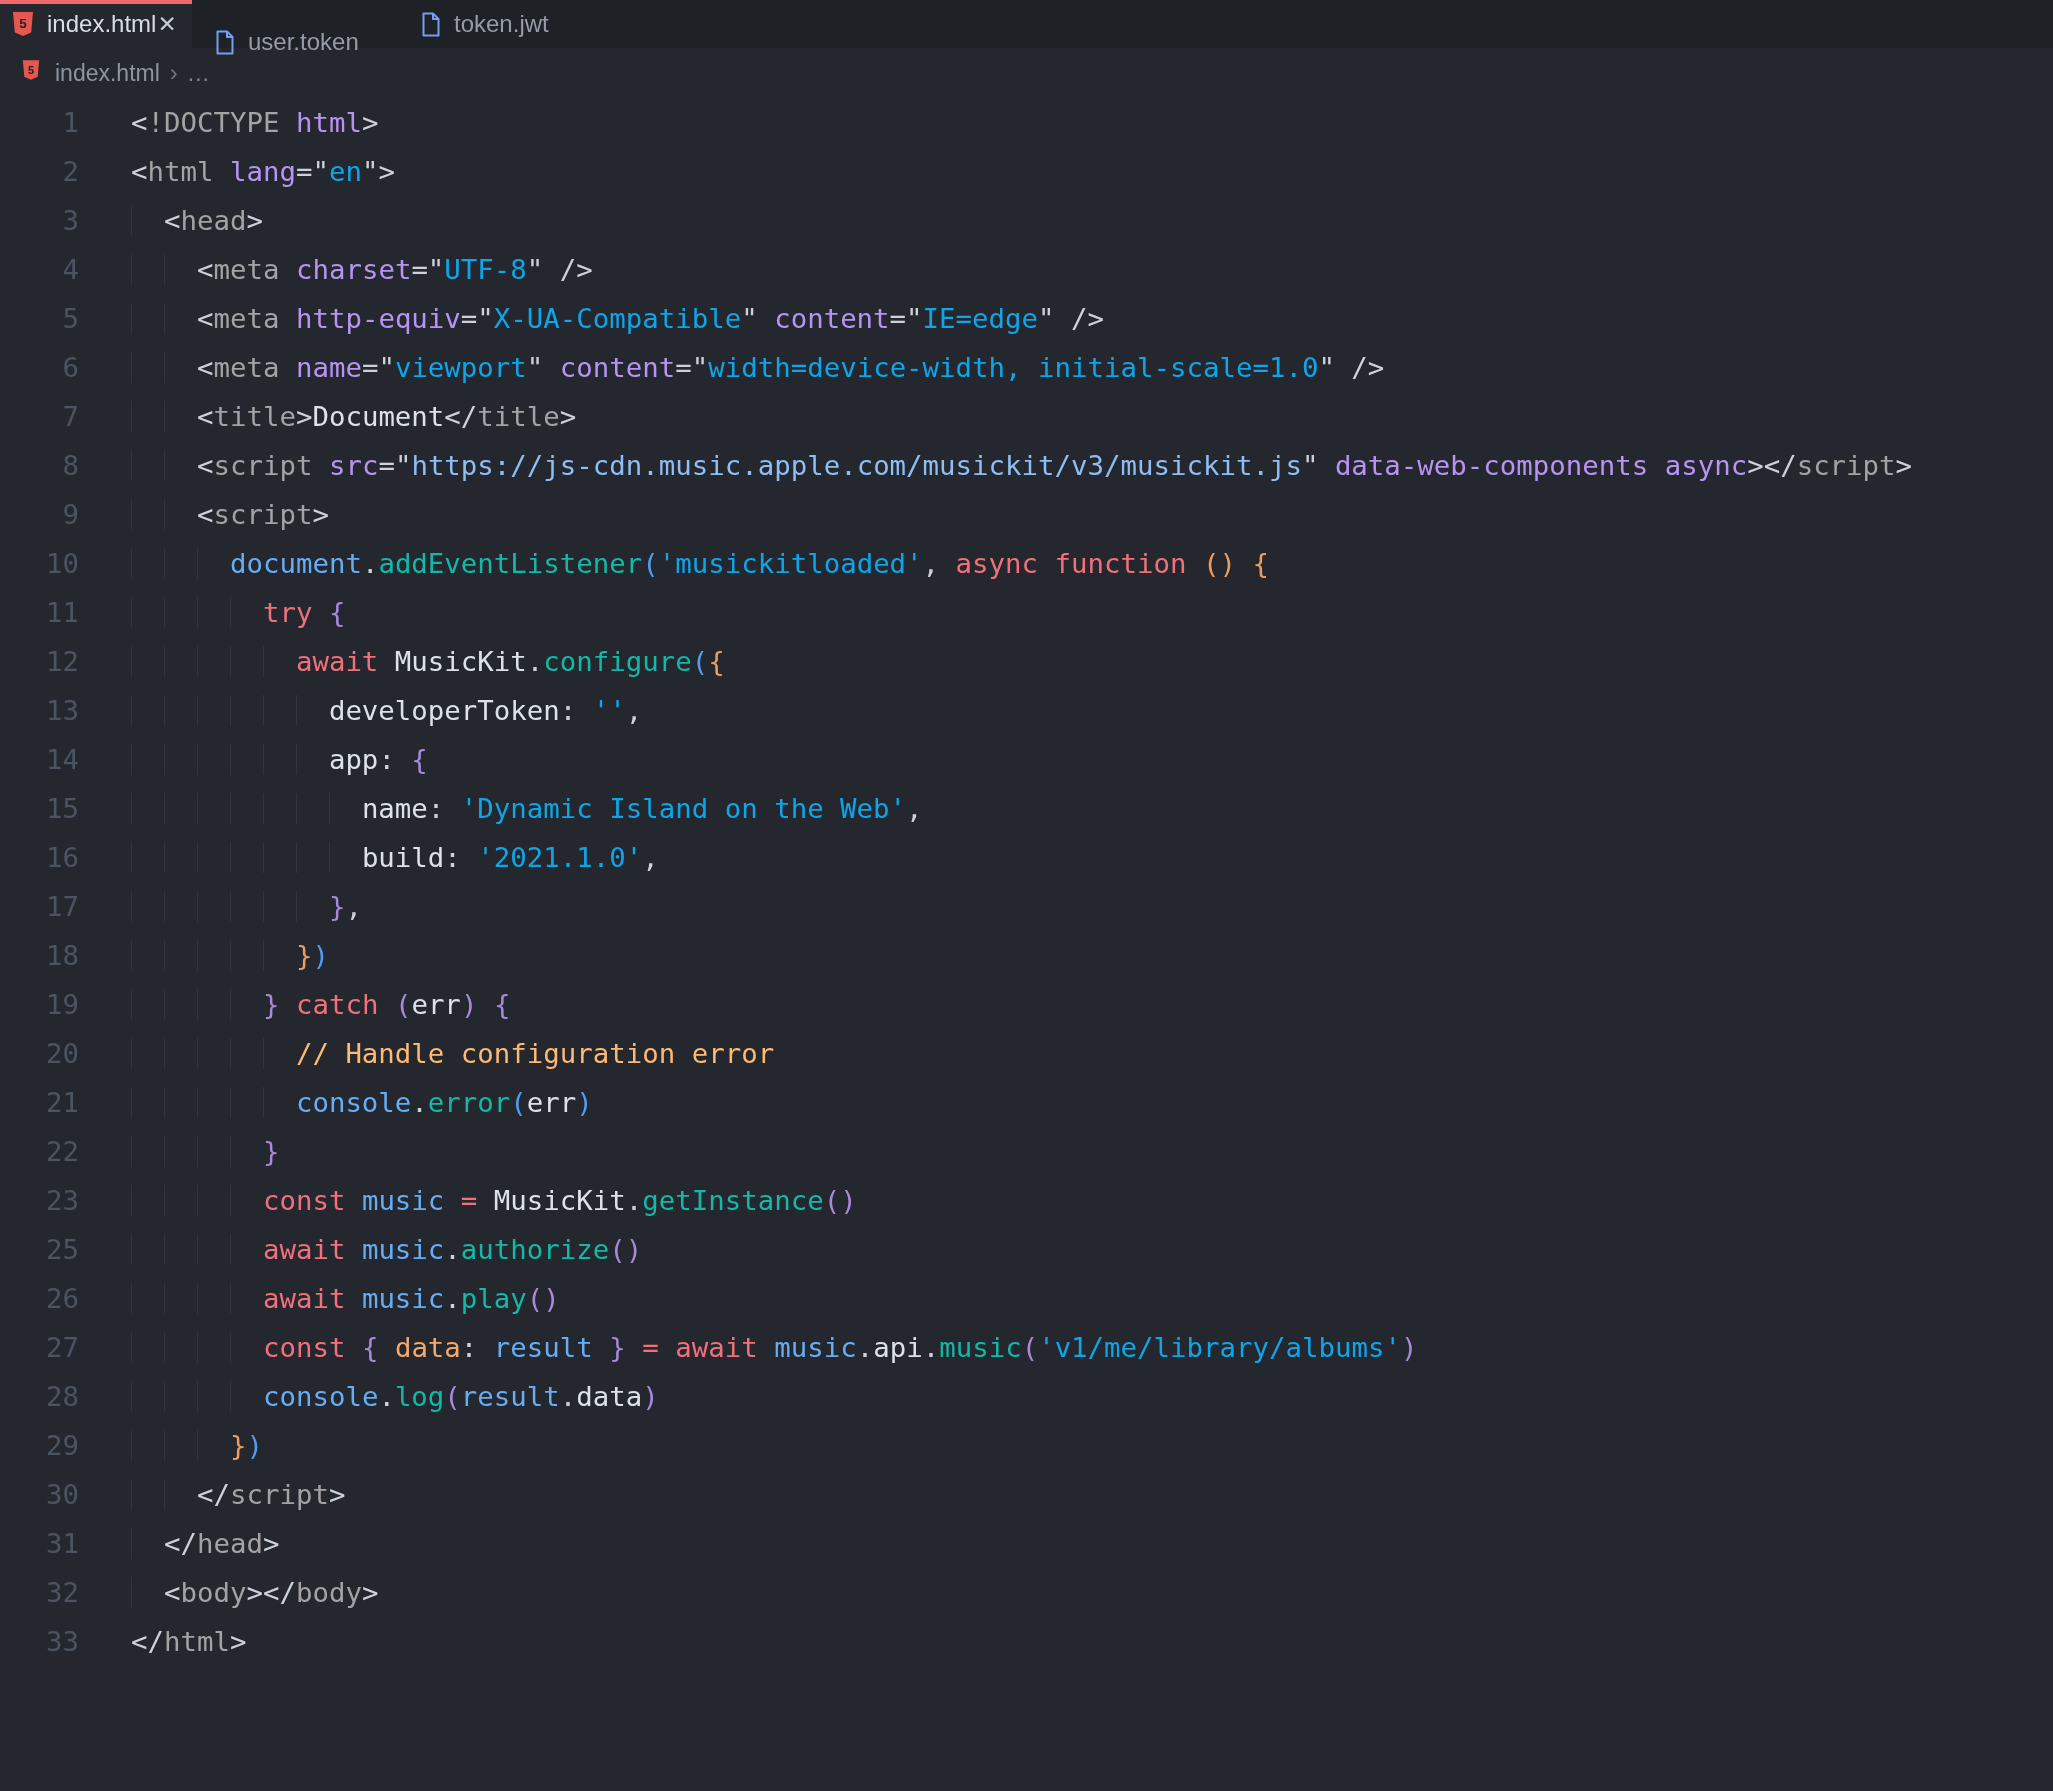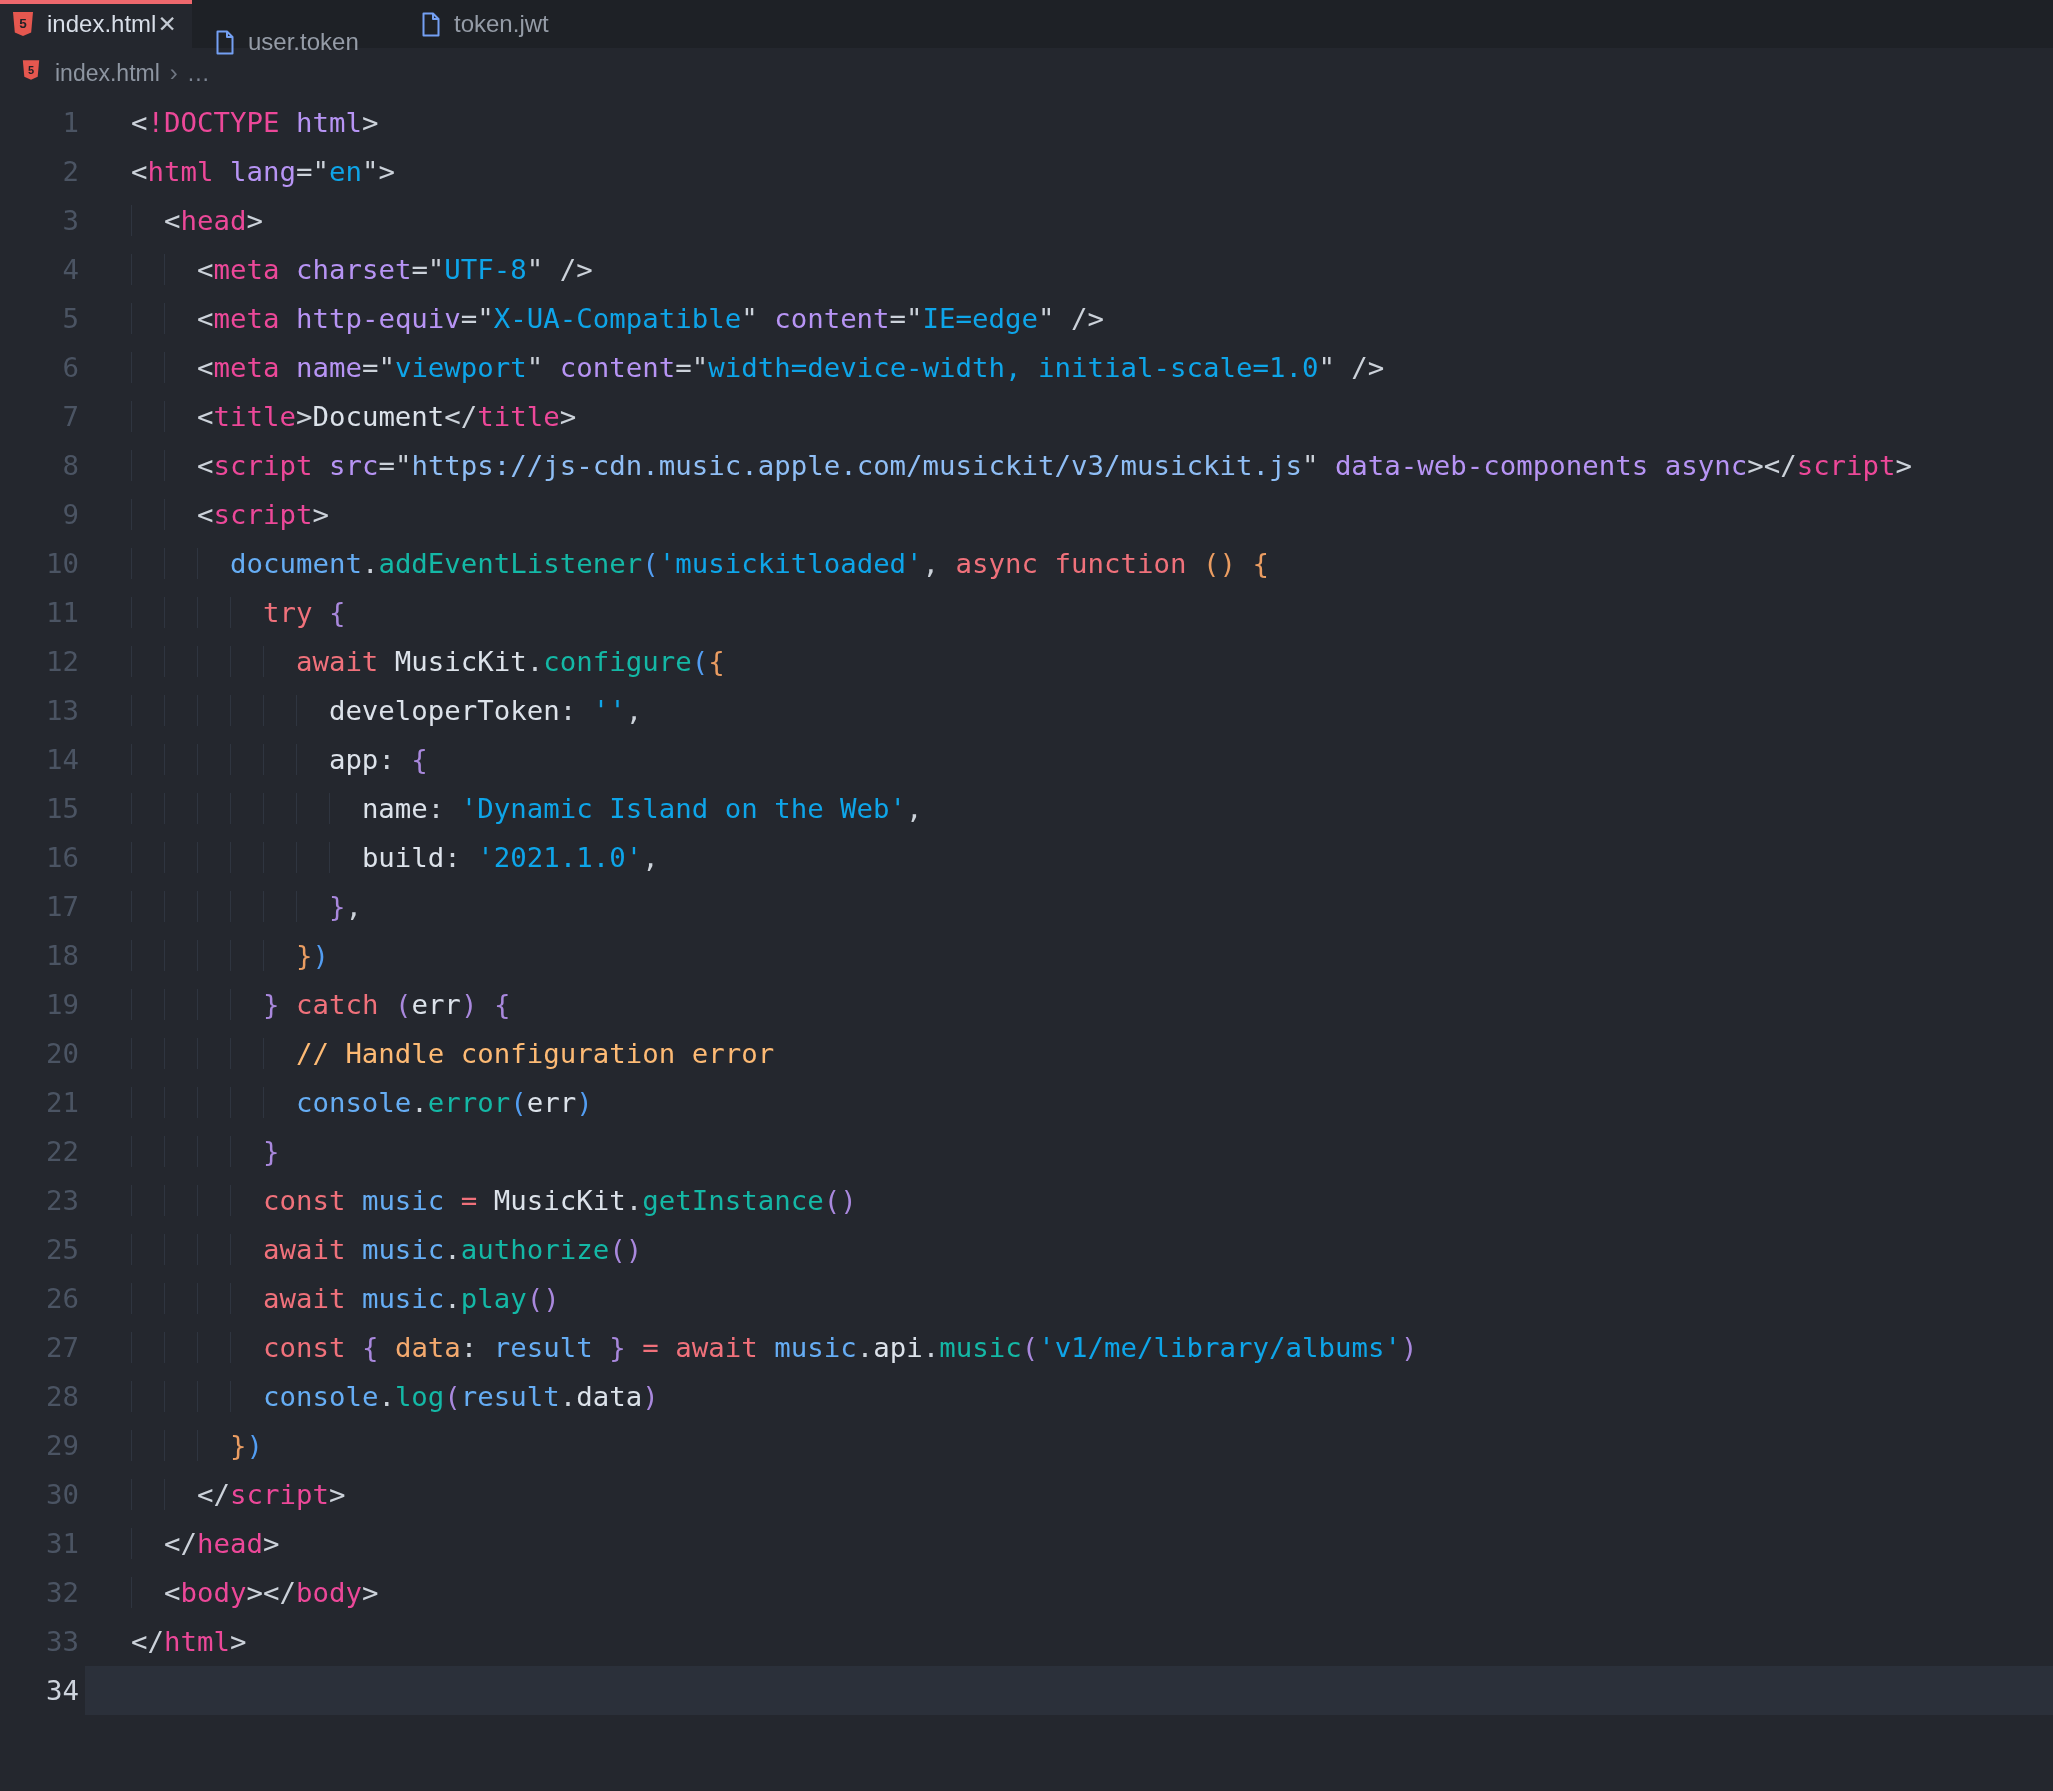--- a/index.html
+++ b/index.html
@@ -48,21 +48,21 @@
     flex:none; width:85px; padding-right:6px; text-align:right;
     color:#4b5463; user-select:none;
   }
   .code { flex:1 1 auto; padding-left:46px; color:#ccd2da; }
   .line.current .ln { color:#ced4dd; }
   .line.current .code { background:#2b303a; }
 
   
   .t-pun { color:#ccd2da; }
   .t-sp  { }
-  .t-tag { color:#ec4899; }
+  .t-tag { color:#a3a3a3; }
   .t-attr{ color:#b794f4; }
   .t-str { color:#0ea5e9; }
   .t-lnk { color:#8fbef5; text-decoration-color:#5585d0;
            text-decoration-thickness:3px; text-underline-offset:8px; }
   .t-var { color:#66adf4; }
   .t-fn  { color:#14b8a6; }
   .t-kw  { color:#f0717b; }
   .t-cm  { color:#fdba74; }
   .t-wh  { color:#dce2ea; }
   .t-or  { color:#f3a96e; }
@@ -145,16 +145,15 @@
       <div class="line"><span class="ln">23</span><span class="code"><span class="t-ind">        </span><span class="t-kw">const</span><span class="t-sp"> </span><span class="t-var">music</span><span class="t-sp"> </span><span class="t-kw">=</span><span class="t-sp"> </span><span class="t-wh">MusicKit</span><span class="t-pun">.</span><span class="t-fn">getInstance</span><span class="t-b3">()</span></span></div>
       <div class="line"><span class="ln">25</span><span class="code"><span class="t-ind">        </span><span class="t-kw">await</span><span class="t-sp"> </span><span class="t-var">music</span><span class="t-pun">.</span><span class="t-fn">authorize</span><span class="t-b3">()</span></span></div>
       <div class="line"><span class="ln">26</span><span class="code"><span class="t-ind">        </span><span class="t-kw">await</span><span class="t-sp"> </span><span class="t-var">music</span><span class="t-pun">.</span><span class="t-fn">play</span><span class="t-b3">()</span></span></div>
       <div class="line"><span class="ln">27</span><span class="code"><span class="t-ind">        </span><span class="t-kw">const</span><span class="t-sp"> </span><span class="t-b3">{</span><span class="t-sp"> </span><span class="t-or">data</span><span class="t-pun">: </span><span class="t-var">result</span><span class="t-sp"> </span><span class="t-b3">}</span><span class="t-sp"> </span><span class="t-kw">=</span><span class="t-sp"> </span><span class="t-kw">await</span><span class="t-sp"> </span><span class="t-var">music</span><span class="t-pun">.</span><span class="t-wh">api</span><span class="t-pun">.</span><span class="t-fn">music</span><span class="t-b3">(</span><span class="t-str">'v1/me/library/albums'</span><span class="t-b3">)</span></span></div>
       <div class="line"><span class="ln">28</span><span class="code"><span class="t-ind">        </span><span class="t-var">console</span><span class="t-pun">.</span><span class="t-fn">log</span><span class="t-b3">(</span><span class="t-var">result</span><span class="t-pun">.</span><span class="t-wh">data</span><span class="t-b3">)</span></span></div>
       <div class="line"><span class="ln">29</span><span class="code"><span class="t-ind">      </span><span class="t-b2">}</span><span class="t-b1">)</span></span></div>
       <div class="line"><span class="ln">30</span><span class="code"><span class="t-ind">    </span><span class="t-pun">&lt;/</span><span class="t-tag">script</span><span class="t-pun">&gt;</span></span></div>
       <div class="line"><span class="ln">31</span><span class="code"><span class="t-ind">  </span><span class="t-pun">&lt;/</span><span class="t-tag">head</span><span class="t-pun">&gt;</span></span></div>
       <div class="line"><span class="ln">32</span><span class="code"><span class="t-ind">  </span><span class="t-pun">&lt;</span><span class="t-tag">body</span><span class="t-pun">&gt;&lt;/</span><span class="t-tag">body</span><span class="t-pun">&gt;</span></span></div>
       <div class="line"><span class="ln">33</span><span class="code"><span class="t-pun">&lt;/</span><span class="t-tag">html</span><span class="t-pun">&gt;</span></span></div>
-      <div class="line current"><span class="ln">34</span><span class="code"></span></div>
     </div>
 </div>
 
 
 </body></html>

